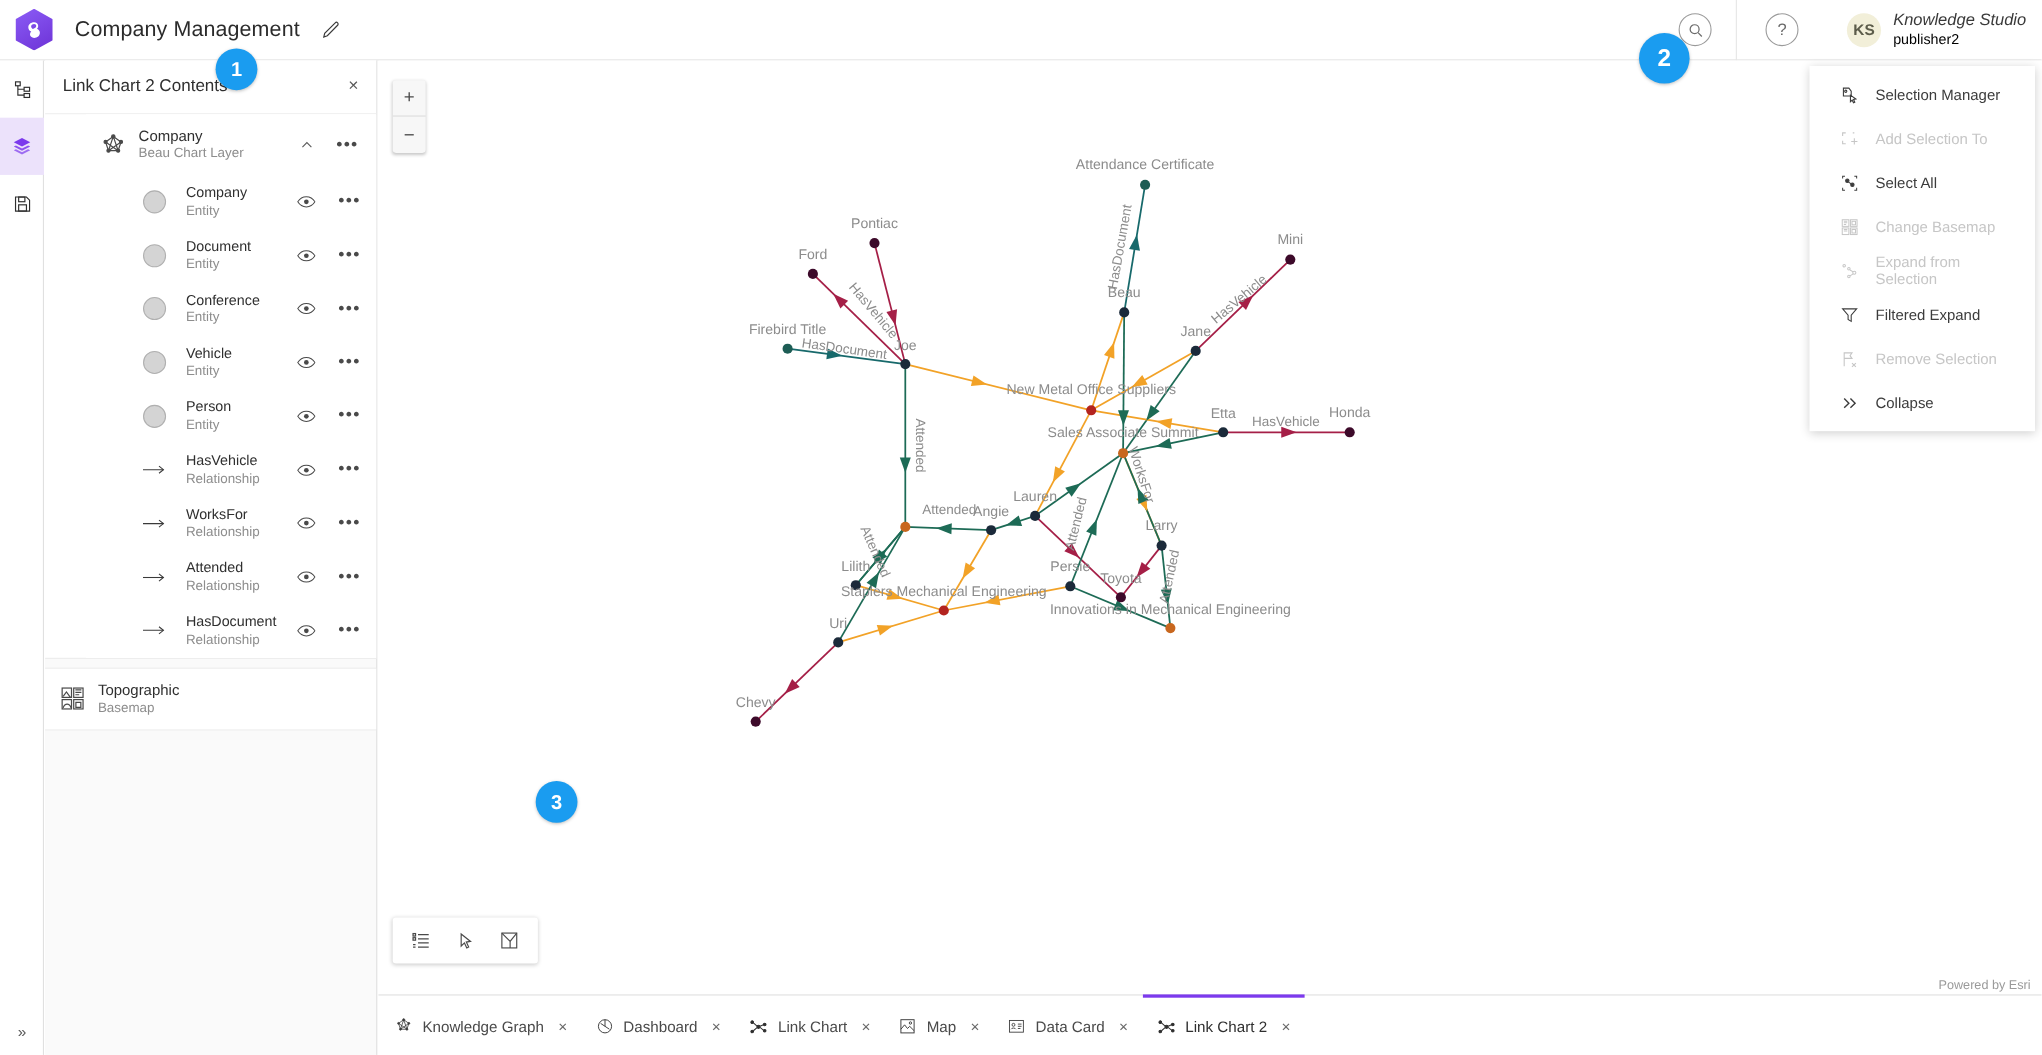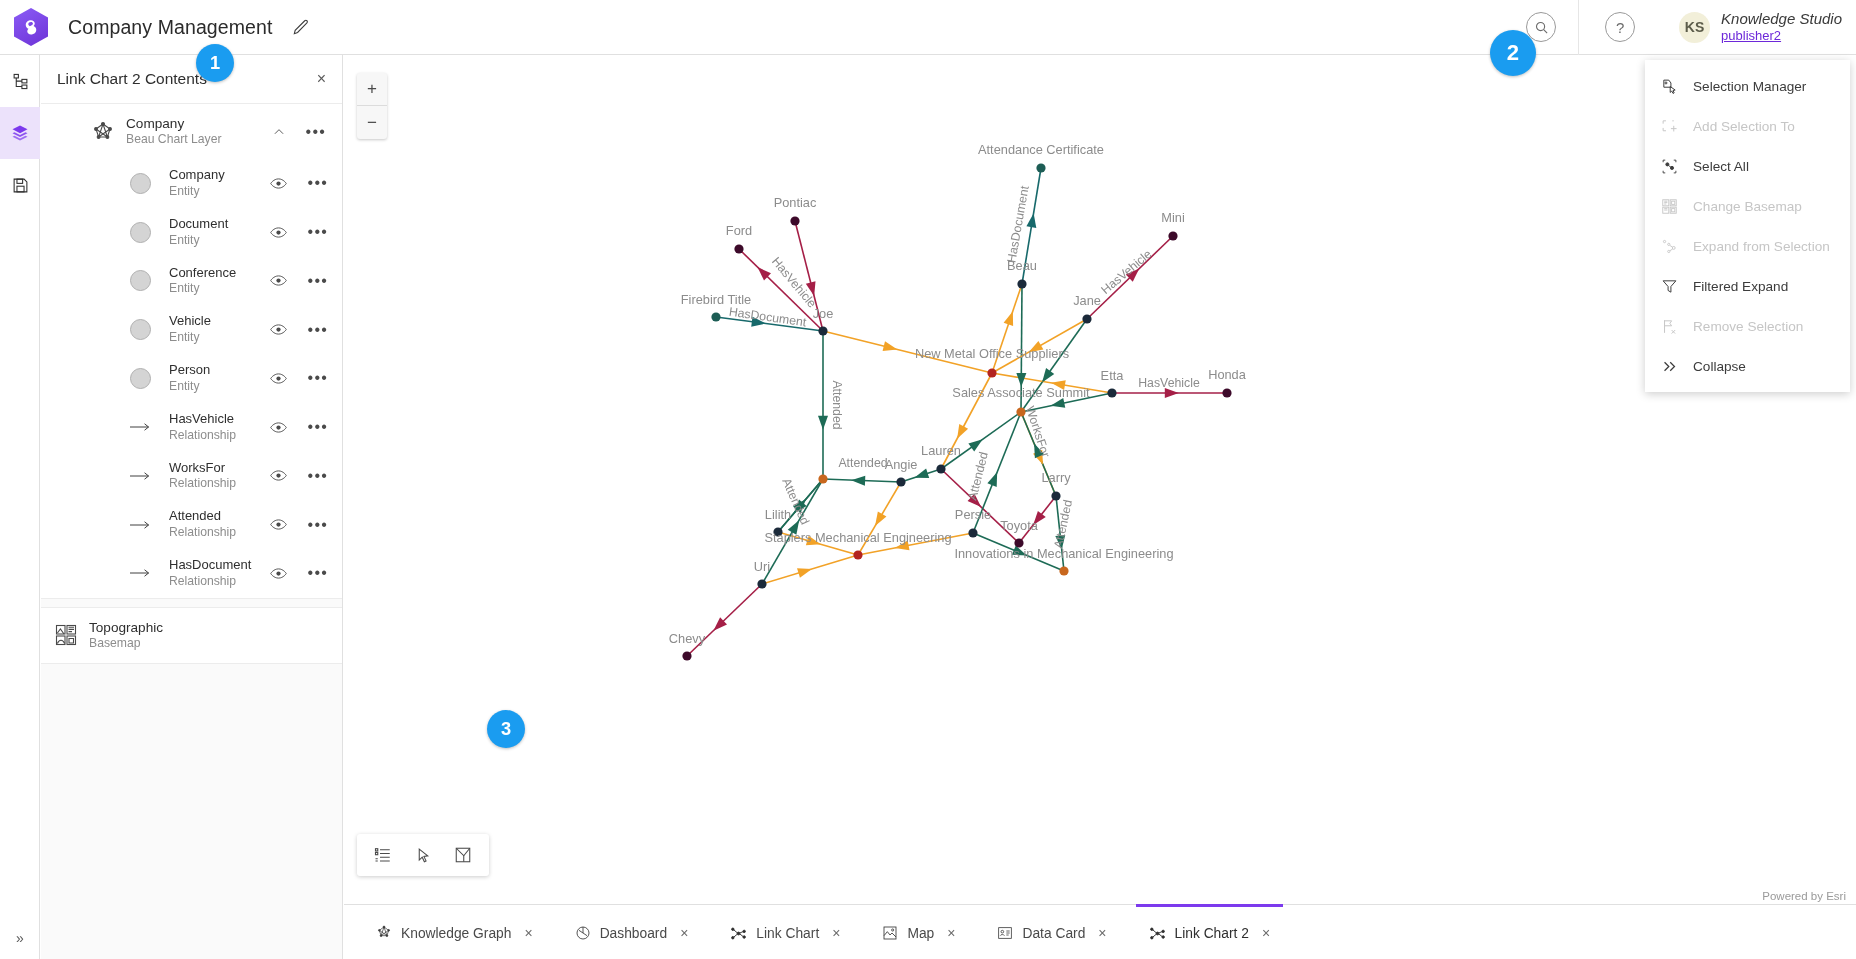--- a/index.html
+++ b/index.html
@@ -40,21 +40,21 @@
   .topbar-divider { width:1px; height:55px; background:#e6e6e6; }
   .avatar {
     width: 31px; height: 31px; border-radius: 50%;
     background: #f2efd9; color: #5c5c4a;
     display: flex; align-items: center; justify-content: center;
     font-size: 14px; font-weight: 700; margin-right: 11px; margin-left: 18px;
     cursor: pointer;
   }
   .userblock { margin-right: 14px; line-height: 1.18; }
   .user-name { font-size: 15px; color: #3a3a3a; font-style: italic; }
-  .user-sub { font-size: 13px; color: #6d28d9; text-decoration: underline; }
+  .user-sub { font-size: 13px; color: #000000; }
 
   
   .rail {
     position: absolute; top: 55px; left: 0; width: 40px; height: 904px;
     background: #ffffff; border-right: 1px solid #e0e0e0;
   }
   .rail-item {
     width: 40px; height: 52px; display: flex; align-items: center;
     justify-content: center; cursor: pointer; color: #3a3a3a;
   }
@@ -147,37 +147,37 @@
 
   .esri-credit {
     position:absolute; right: 10px; bottom: 2px;
     font-size: 11.5px; color: #9a9a9a;
   }
 
   
   .ctxmenu {
     position: absolute; top: 60px; left: 1645px; width: 205px;
     background: #ffffff; box-shadow: 0 2px 9px rgba(0,0,0,.2);
-    z-index: 30; padding: 6px 0;
+    z-index: 30; padding: 6px 12px;
   }
   .ctxitem {
     display: flex; align-items: center; height: 40px;
     padding: 0 14px; font-size: 13.6px; color: #3c3c3c; cursor: pointer;
   }
   .ctxitem.disabled { color: #c6c6c6; cursor: default; }
   .ctxicon {
     width: 21px; margin-right: 13px; display:flex; align-items:center;
     justify-content:center; flex:none;
   }
 
   
   .tabbar {
     position: absolute; left: 344px; bottom: 0; width: 1512px; height: 55px;
     background: #ffffff; border-top: 1px solid #e0e0e0;
-    display: flex; align-items: stretch; padding-left: 19px; gap: 16px;
+    display: flex; align-items: stretch; padding-left: 2px;
   }
   .tab {
     display: flex; align-items: center; padding: 0 13px; cursor: pointer;
     font-size: 13.8px; color: #4a4a4a; border-top: 3px solid transparent;
     margin-top: -1px;
   }
   .tab.active { border-top-color: #7c3aed; color: #2f2f2f; }
   .tab-icon { margin-right: 9px; display:flex; color:#3a3a3a; }
   .tab-close { margin-left: 13px; font-size: 14px; color:#6a6a6a; }
   svg { display:block; }

